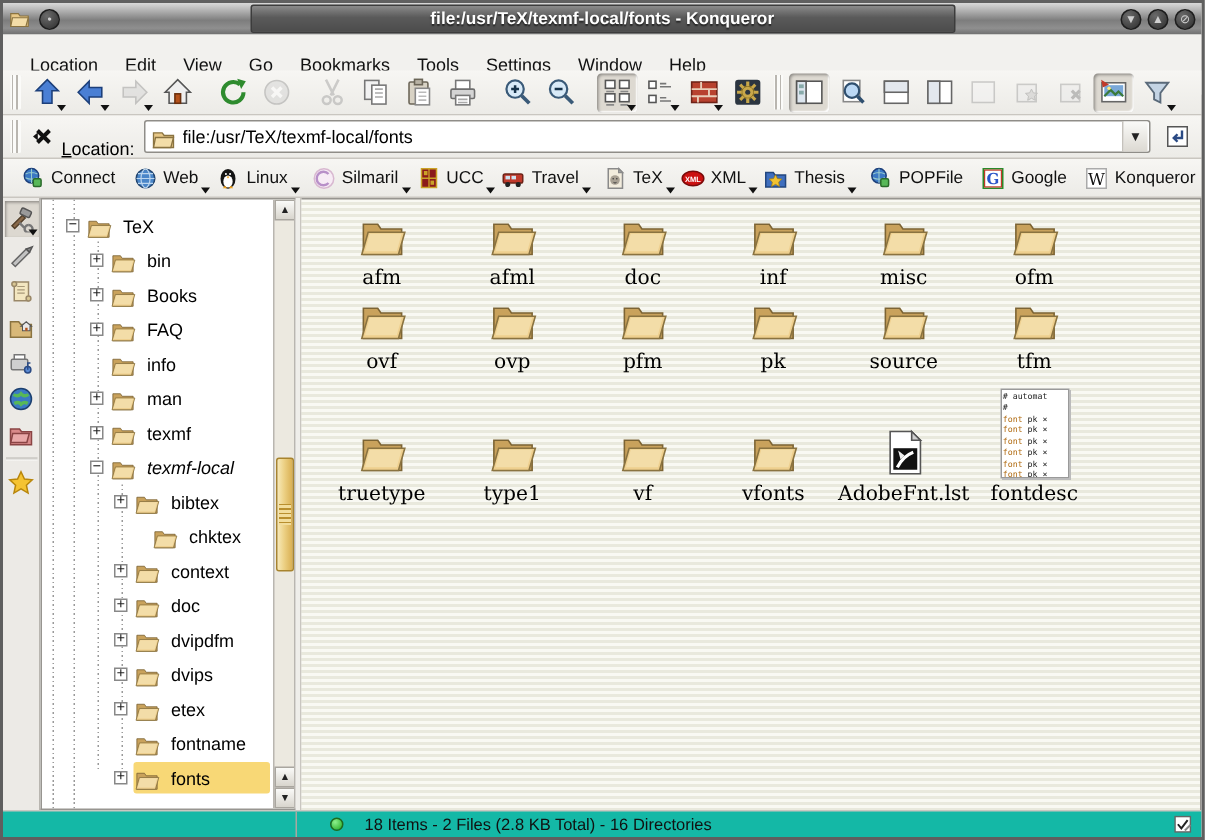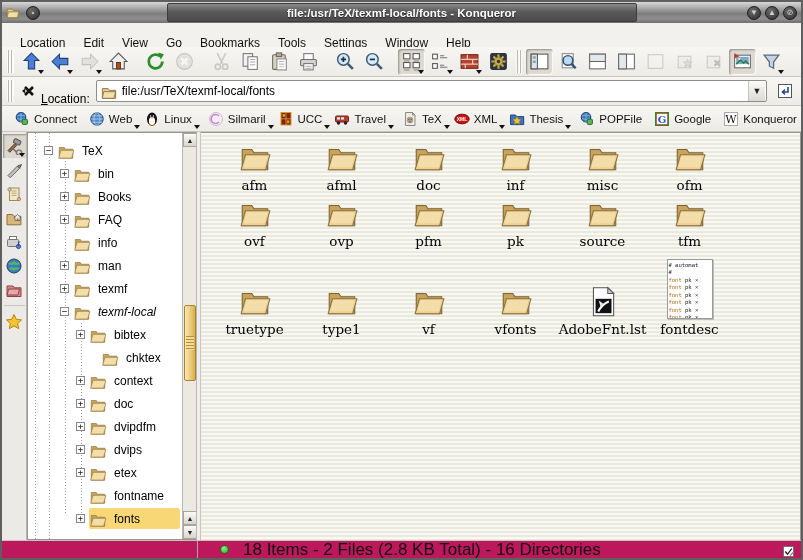--- a/index.html
+++ b/index.html
@@ -153,22 +153,22 @@
     width:46px; height:60px; background:#fff; border:1px solid #9a9a9a;
     box-shadow:1px 1px 0 #bbb; padding:2px 1px; overflow:hidden;
     font-family:"DejaVu Sans Mono", monospace; font-size:5.5px; line-height:1.35; color:#222;
   }
   .preview-icon .pline { white-space:nowrap; }
   .preview-icon .pline b { color:#b06a10; font-weight:normal; }
 
   
   .statusbar {
     position:absolute; left:0; right:0; bottom:0; height:18px;
-    background:#be185d; border-top:1px solid #c9c6c0;
-    display:flex; align-items:center; font-size:17px; color:#111;
+    background:#14b8a6; border-top:1px solid #c9c6c0;
+    display:flex; align-items:center; font-size:11px; color:#111;
   }
   .sb-left-spacer { width:196px; height:100%; border-right:1px solid #aaa7a0; }
   .led { width:9px; height:9px; border-radius:50%; margin:0 14px 0 22px; border:1px solid #1e6b1e;
     background:radial-gradient(circle at 35% 30%, #8cf08c, #22aa22); }
   .status-grip { margin-left:auto; margin-right:6px; width:13px; height:13px; }
 </style>
 </head>
 <body>
 
 <div class="window">

